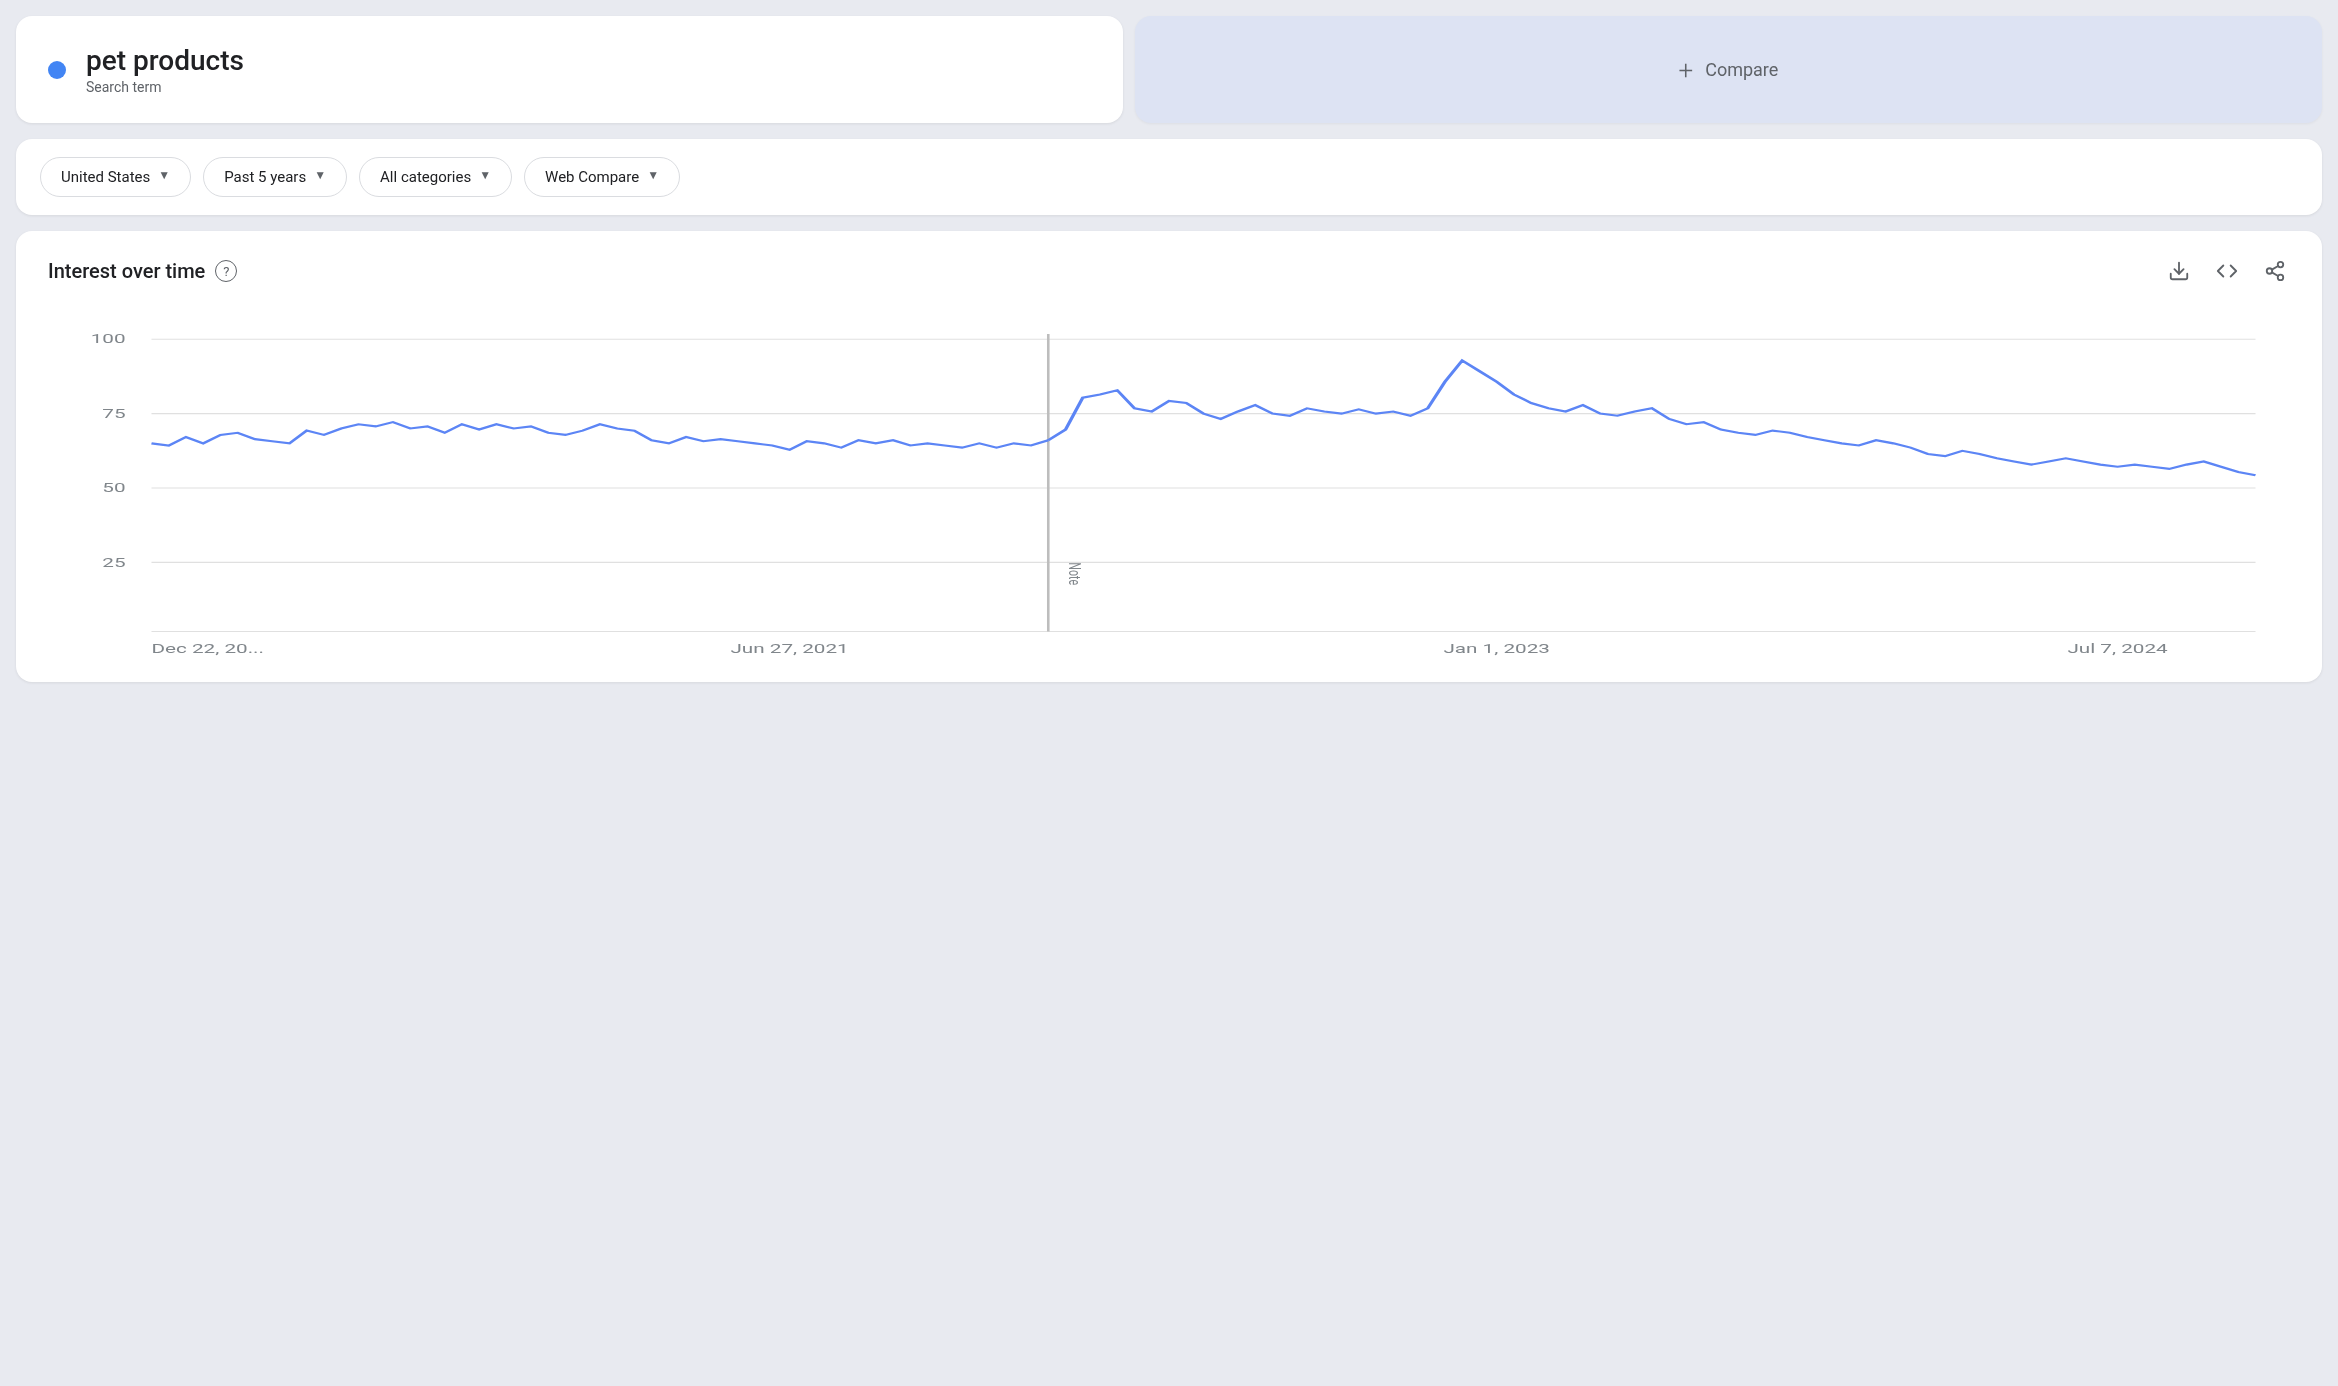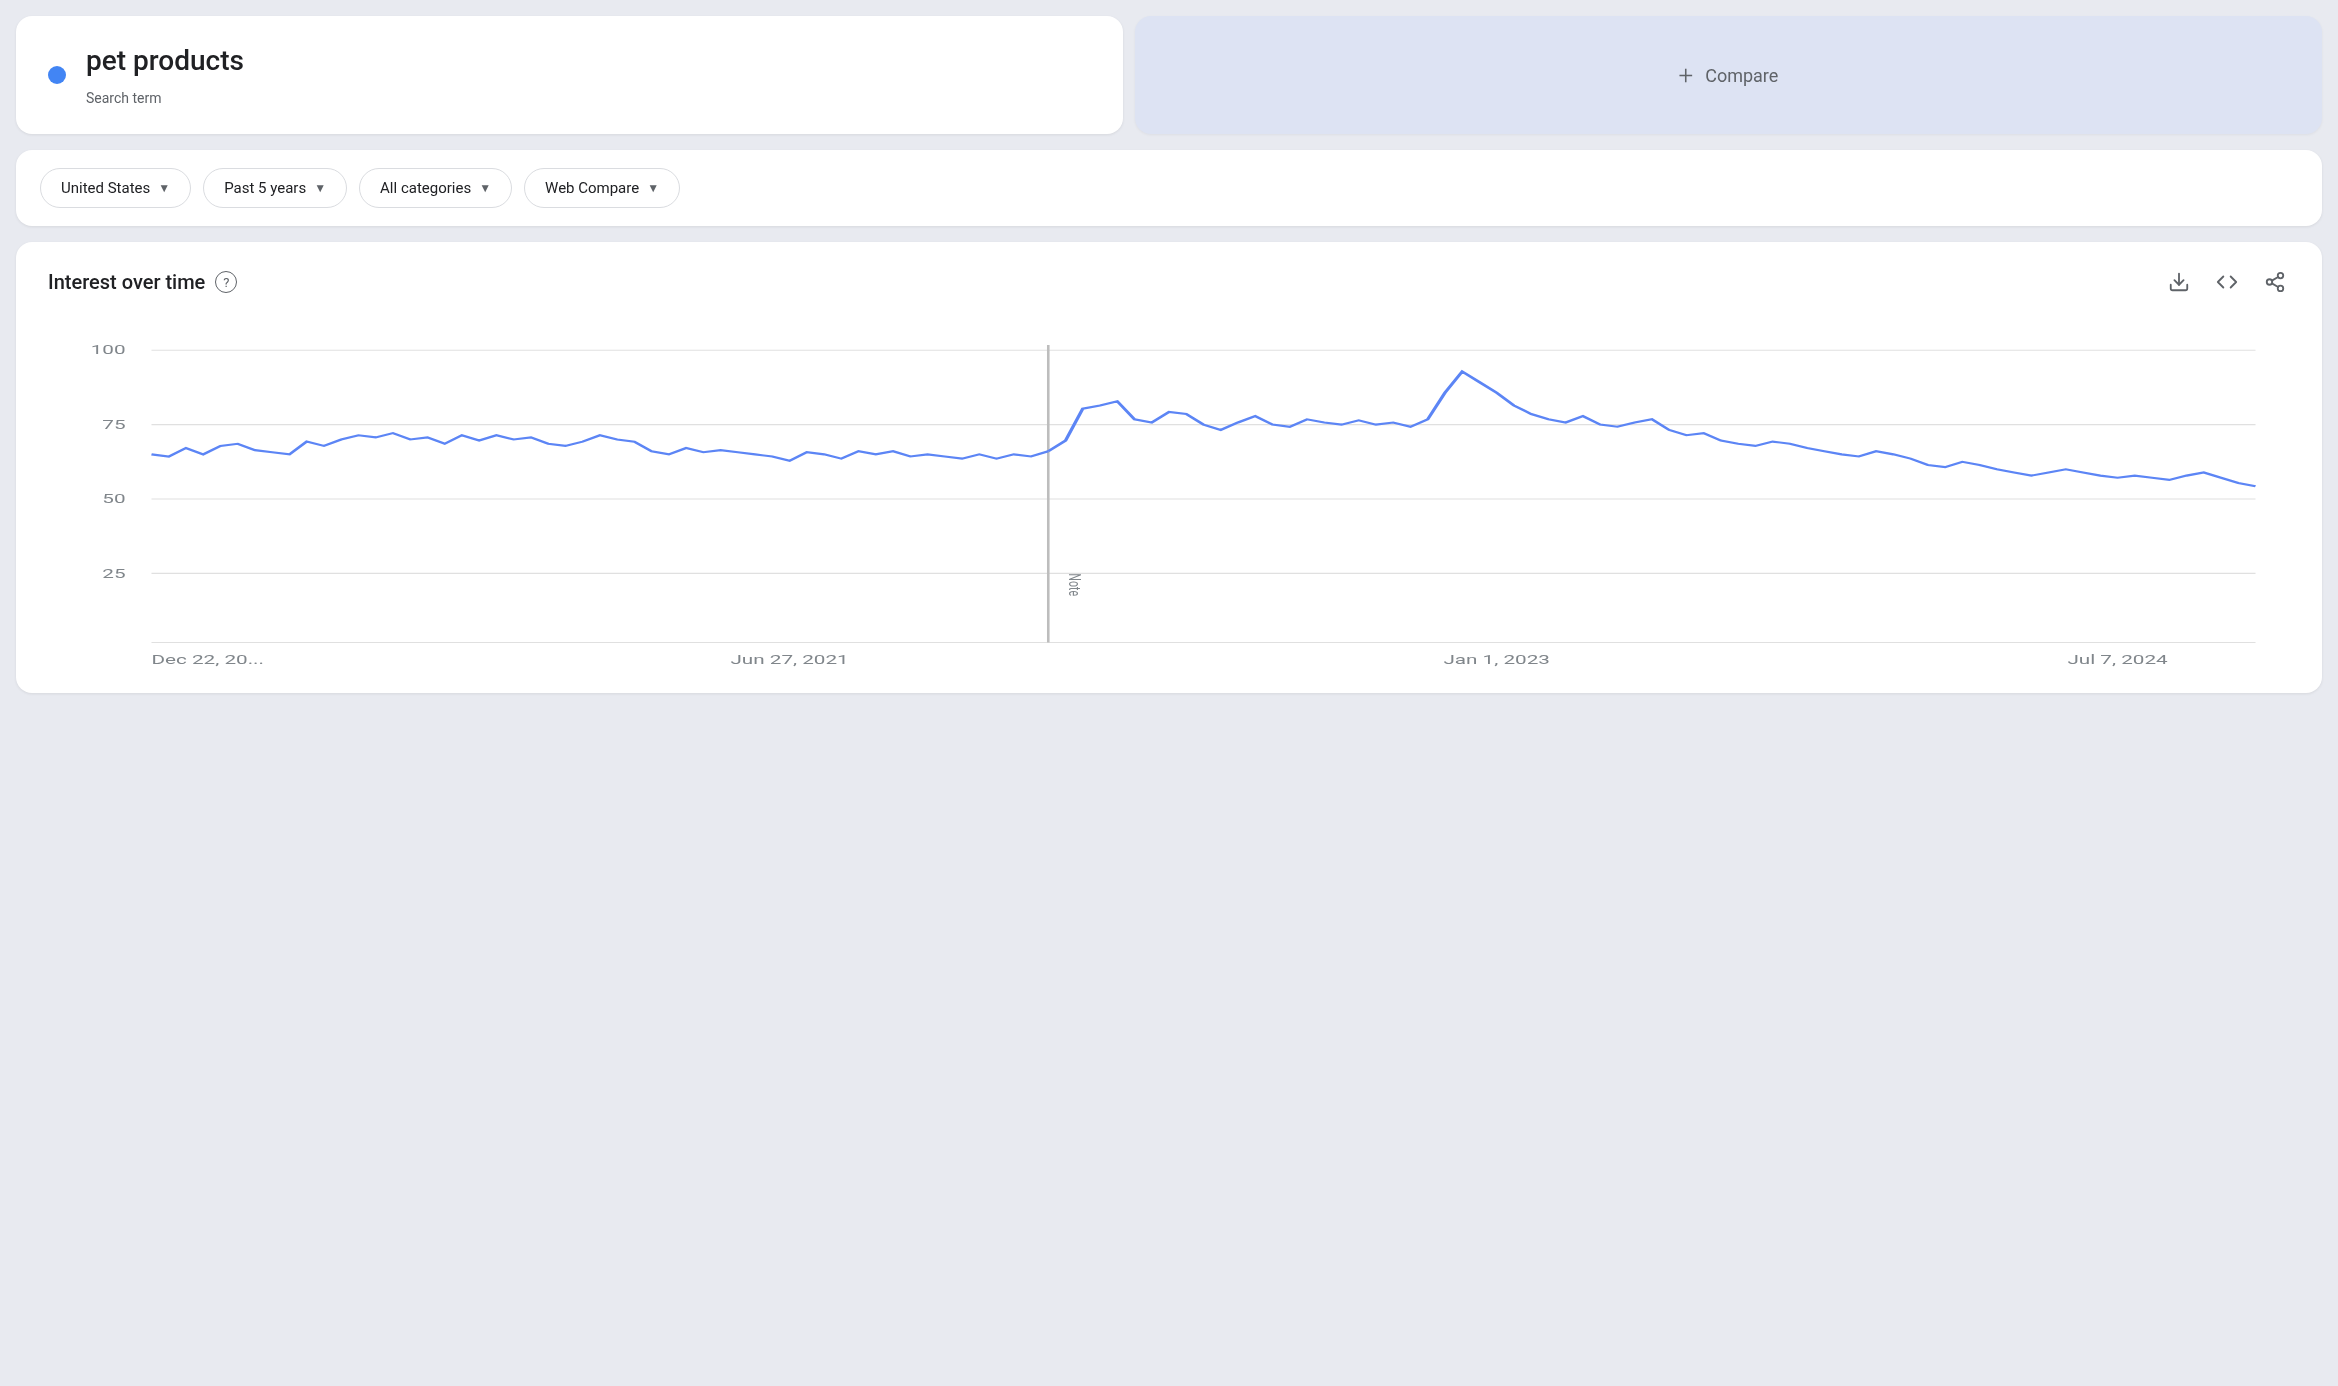--- a/index.html
+++ b/index.html
@@ -42,21 +42,21 @@
 
     .search-term-name {
       font-size: 28px;
       font-weight: 500;
       color: #202124;
     }
 
     .search-term-label {
       font-size: 14px;
       color: #5f6368;
-      margin-top: 13px;
+      margin-top: 2px;
     }
 
     .compare-card {
       background: #dde3f3;
       border-radius: 16px;
       padding: 28px 32px;
       flex: 1;
       display: flex;
       align-items: center;
       justify-content: center;
@@ -83,21 +83,21 @@
       padding: 18px 24px;
       margin-bottom: 16px;
       display: flex;
       gap: 12px;
       align-items: center;
       box-shadow: 0 1px 3px rgba(0,0,0,0.08);
     }
 
     .filter-btn {
       display: flex;
-      align-items: center;
+      align-items: flex-start;
       gap: 8px;
       border: 1.5px solid #dadce0;
       border-radius: 24px;
       padding: 10px 20px;
       background: #fff;
       cursor: pointer;
       font-size: 15px;
       color: #202124;
       font-family: inherit;
     }

